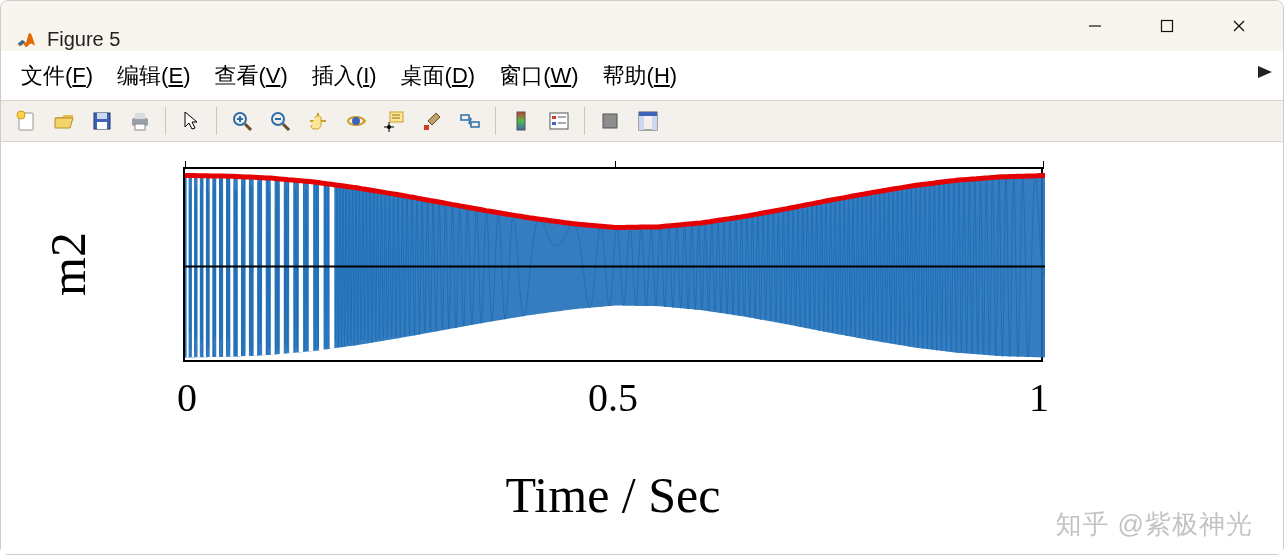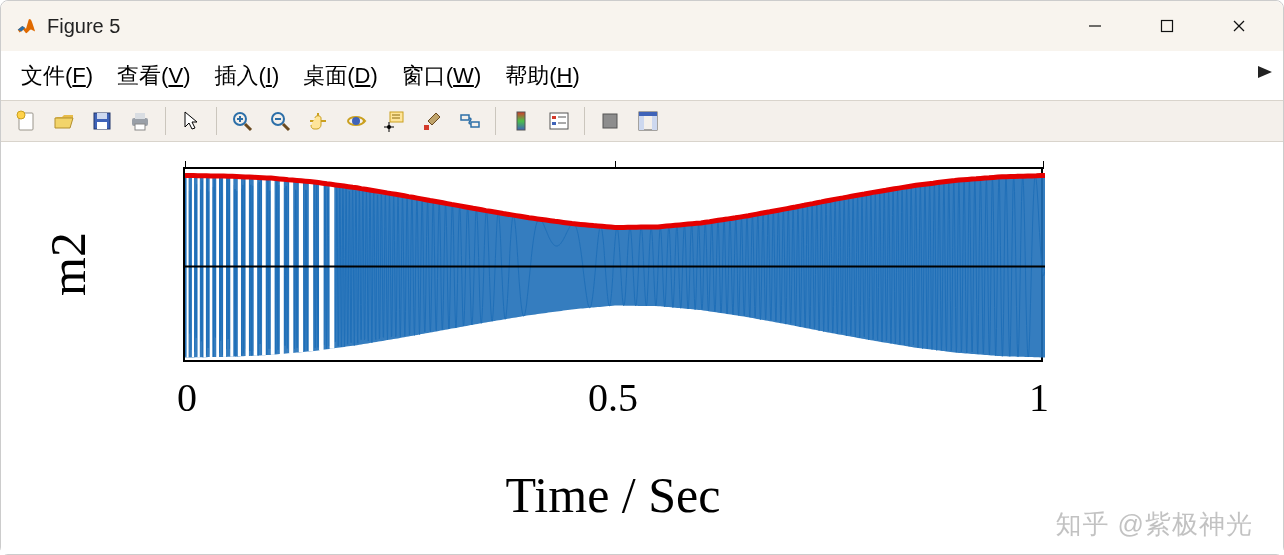--- a/index.html
+++ b/index.html
@@ -14,21 +14,21 @@
     width: 100%; height: 100%;
     border: 1px solid #ccc;
     border-radius: 8px;
     background: #fff;
     display: flex; flex-direction: column;
   }
   
   .titlebar {
     height: 50px;
     background: #f8f4ee;
-    display: flex; align-items: center;
+    display: flex; align-items: flex-end;
     padding: 0 8px 0 14px;
     border-radius: 8px 8px 0 0;
   }
   .titlebar .app-icon { width: 22px; height: 22px; margin-right: 10px; }
   .titlebar .title { font-size: 20px; color: #222; flex: 0 0 auto; }
   .titlebar .spacer { flex: 1 1 auto; }
   .winbtn { width: 72px; height: 50px; display: flex; align-items: center; justify-content: center; cursor: pointer; }
   .winbtn svg { stroke: #111; stroke-width: 1.2; fill: none; }
   
   .menubar {
@@ -113,20 +113,21 @@
     <div class="winbtn">
       <svg width="16" height="16">
           <line x1="3" y1="3" x2="13" y2="13"></line>
           <line x1="13" y1="3" x2="3" y2="13"></line>
         </svg>
     </div>
   </div>
 
   <div class="menubar">
     <span class="menuitem"><span>文件</span>(<span class="ul">F</span>)</span>
+    <span class="menuitem"><span>编辑</span>(<span class="ul">E</span>)</span>
     <span class="menuitem"><span>查看</span>(<span class="ul">V</span>)</span>
     <span class="menuitem"><span>插入</span>(<span class="ul">I</span>)</span>
     <span class="menuitem"><span>桌面</span>(<span class="ul">D</span>)</span>
     <span class="menuitem"><span>窗口</span>(<span class="ul">W</span>)</span>
     <span class="menuitem"><span>帮助</span>(<span class="ul">H</span>)</span>
     <span class="dock-arrow">
       <svg width="16" height="14">
           <path d="M1 1 L15 7 L1 13" fill="#222"></path>
         </svg>
     </span>

